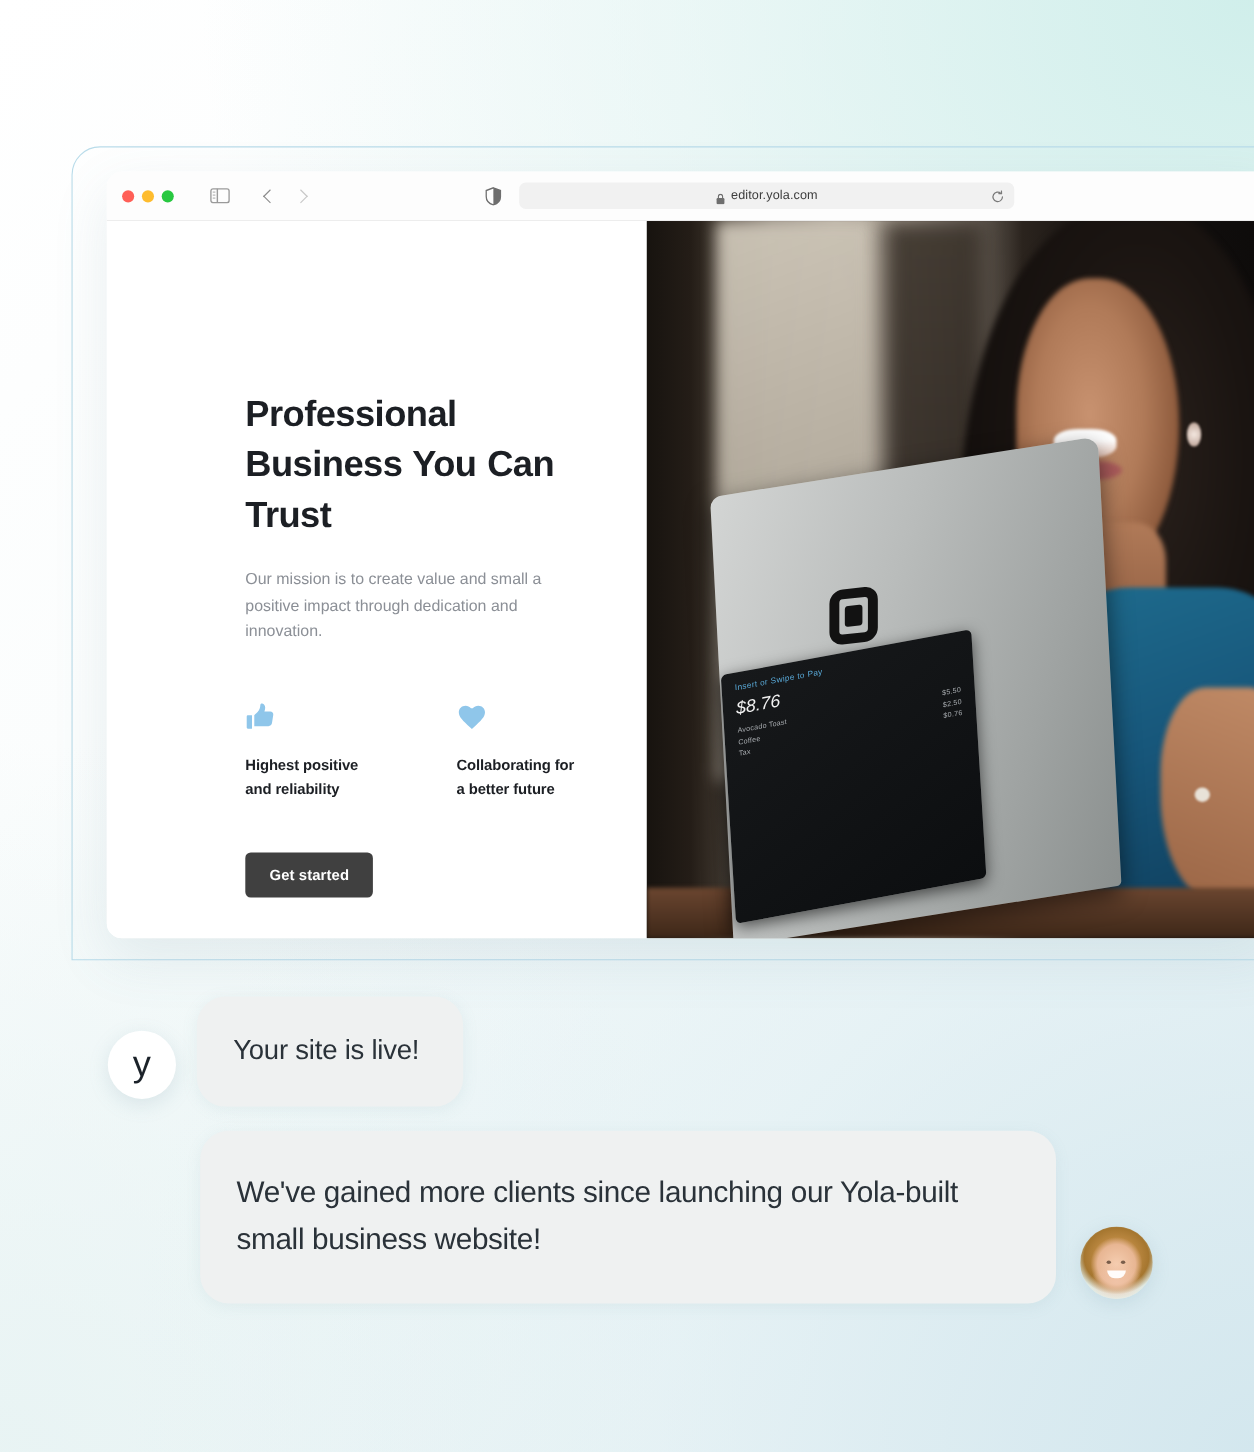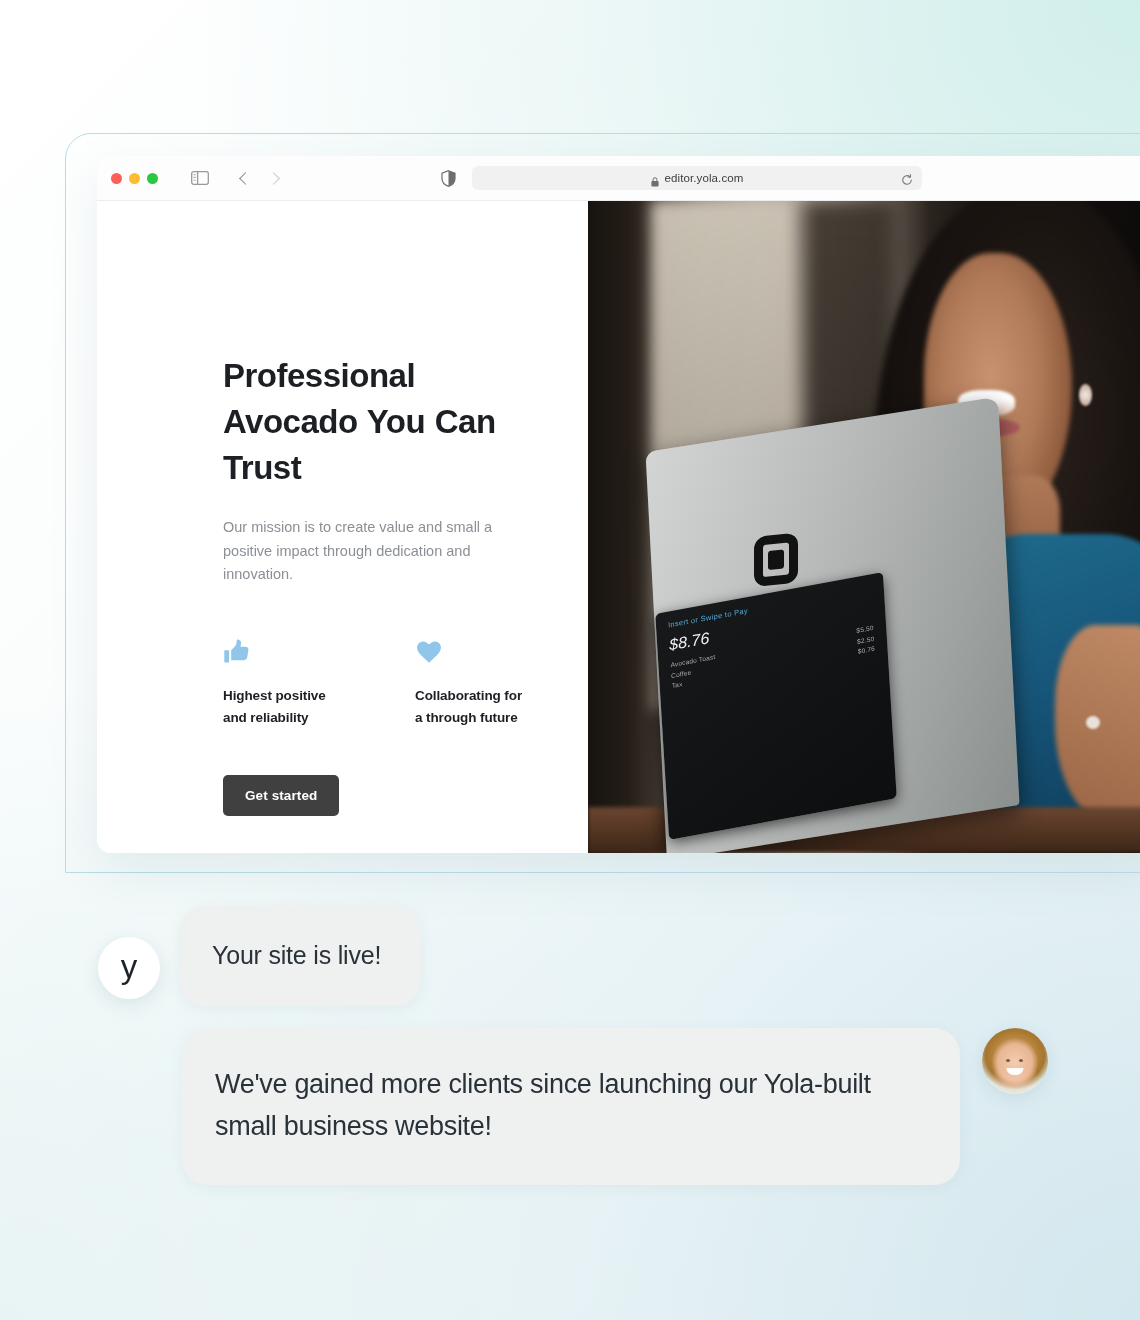--- a/index.html
+++ b/index.html
@@ -149,21 +149,21 @@
     width:62px; height:62px; border-radius:50%; background:#fff; flex:none;
     display:flex; align-items:center; justify-content:center;
     box-shadow:0 5px 18px rgba(110,150,165,0.18); margin-top:31px;
   }
   .yola-y{ font-size:33px; font-weight:400; color:#1b2229; line-height:1; margin-top:-3px; }
   .bubble{
     background:#eff1f1; border-radius:26px; color:#2a3239;
     box-shadow:0 3px 14px rgba(120,155,170,0.10);
   }
   .bubble-1{ margin-left:19px; padding:35px 40px 36px 33px; font-size:25px; letter-spacing:-0.2px; }
-  .chat-row-2{ margin-top:22px; display:flex; align-items:flex-start; }
+  .chat-row-2{ margin-top:22px; display:flex; align-items:flex-end; }
   .bubble-2{
     margin-left:84px; width:778px; padding:35px 40px 38px 33px;
     font-size:27px; line-height:1.56; letter-spacing:-0.3px;
   }
   .client-avatar{
     width:66px; height:66px; border-radius:50%; flex:none; margin-left:22px; margin-bottom:4px;
     background:
       radial-gradient(ellipse 50% 34% at 50% 76%, #f0c3a7 0%, rgba(240,195,167,0) 72%),
       radial-gradient(ellipse 42% 44% at 50% 52%, #f5cdb0 0%, #e8b693 62%, rgba(232,182,147,0) 85%),
       radial-gradient(ellipse 62% 56% at 50% 42%, #c99a63 0%, #b9863f 48%, #a5762f 72%, rgba(165,118,47,0) 92%),
@@ -232,41 +232,41 @@
           <path d="M9.4 0.6 L9.5 3.1 L7 3.0" fill="none" stroke="#7a7a7a" stroke-width="1.1" stroke-linecap="round" stroke-linejoin="round"></path>
         </svg>
       </span>
     </div>
   </div>
 
   <div class="page">
 
     <div class="hero-left">
       <div class="hero-copy">
-        <h1 class="hero-title">Professional Avocado You Can Trust</h1>
+        <h1 class="hero-title">Professional Business You Can Trust</h1>
         <p class="hero-sub">Our mission is to create value and small a positive impact through dedication and innovation.</p>
 
         <div class="features">
           <div class="feature">
             <span class="feat-icon">
               <svg width="28" height="28" viewBox="0 0 24 24" fill="#8fc6ea">
                 <path d="M2 10.5h3.2V21H2a.9.9 0 0 1-.9-.9v-8.7A.9.9 0 0 1 2 10.5z"></path>
                 <path d="M7 10.2c1.9-1.1 3.6-3.1 4.3-5.1.3-.9.4-1.8.4-2.6 0-.8.7-1.4 1.5-1.2 1.4.3 2.3 1.6 2.3 3.2 0 1-.2 2-.6 3h4.6c1.4 0 2.5 1.2 2.3 2.6l-1 6.5c-.2 1.4-1.4 2.4-2.8 2.4H7V10.2z"></path>
               </svg>
             </span>
             <div class="feat-label">Highest positive and reliability</div>
           </div>
 
           <div class="feature">
             <span class="feat-icon">
               <svg width="28" height="28" viewBox="0 0 24 24" fill="#8fc6ea">
                 <path d="M12 21.2l-1.5-1.4C5.1 14.9 1.8 11.9 1.8 8.2 1.8 5.2 4.1 3 7 3c1.7 0 3.3.8 4.3 2.1h1.4C13.7 3.8 15.3 3 17 3c2.9 0 5.2 2.2 5.2 5.2 0 3.7-3.3 6.7-8.7 11.6L12 21.2z"></path>
               </svg>
             </span>
-            <div class="feat-label">Collaborating for a through future</div>
+            <div class="feat-label">Collaborating for a better future</div>
           </div>
         </div>
 
         <button class="cta">Get started</button>
       </div>
     </div>
 
     <div class="hero-photo">
       <div class="ph-bg"></div>
       <div class="ph-wall"></div>

